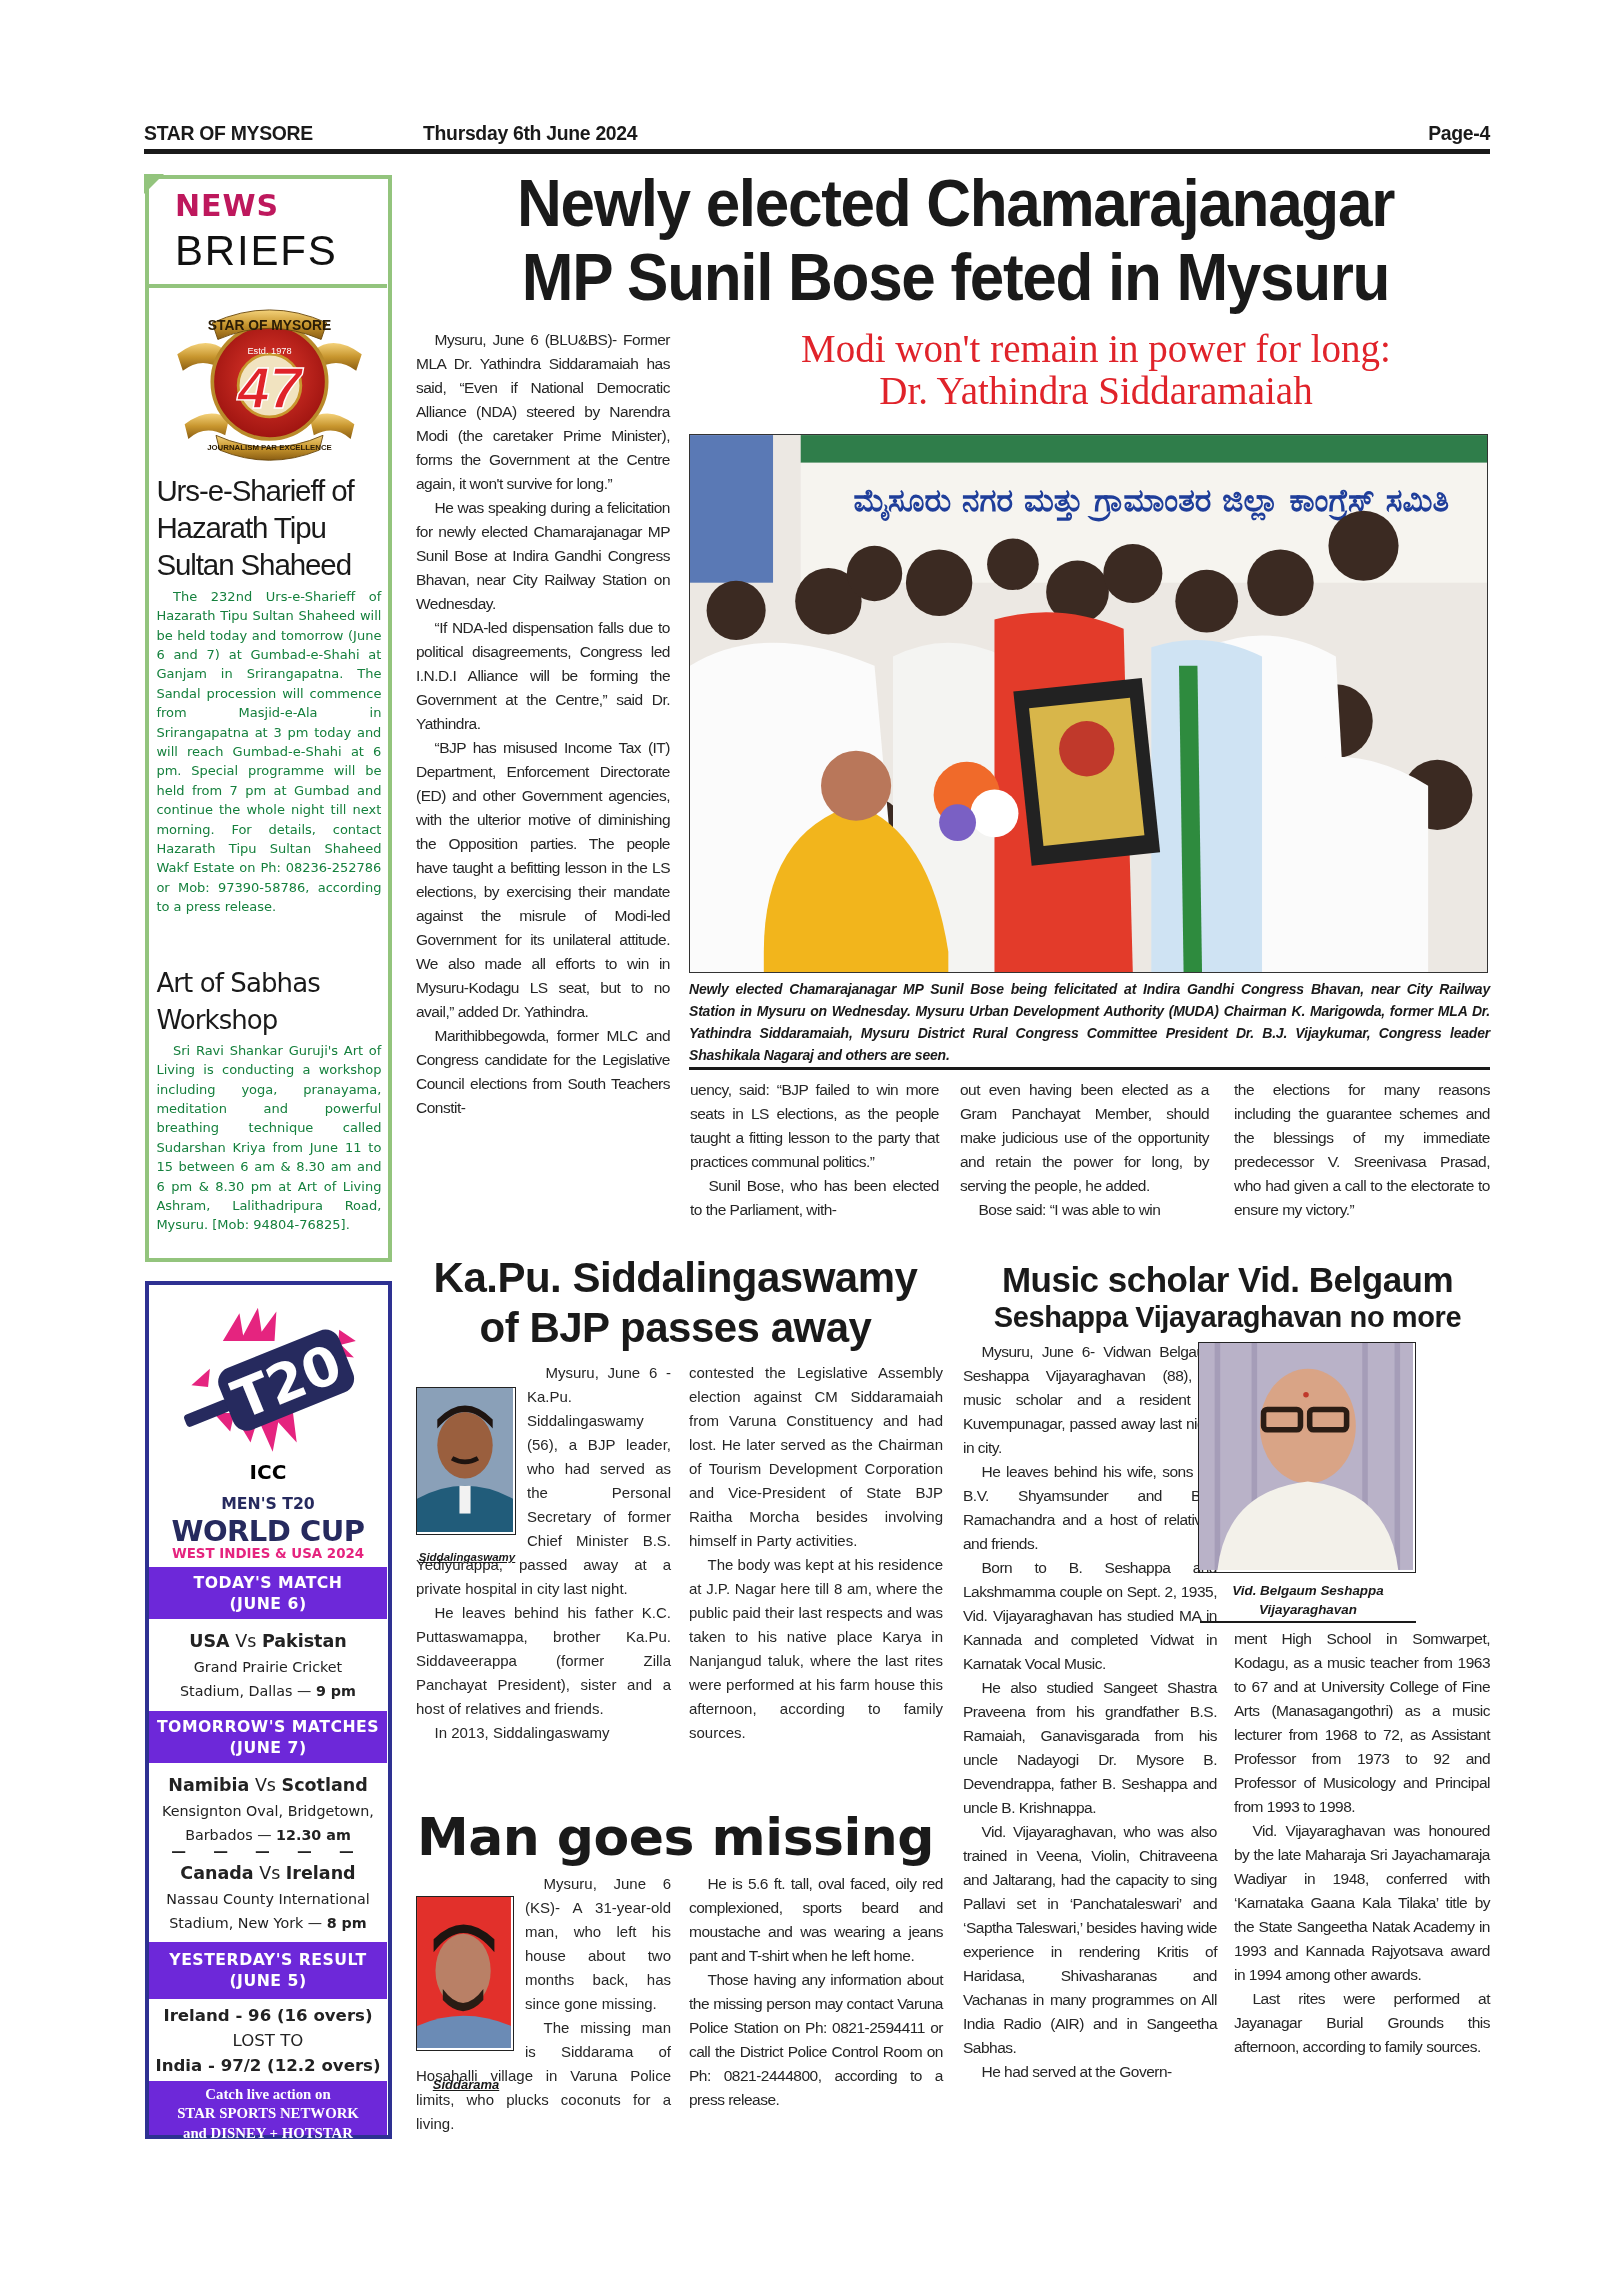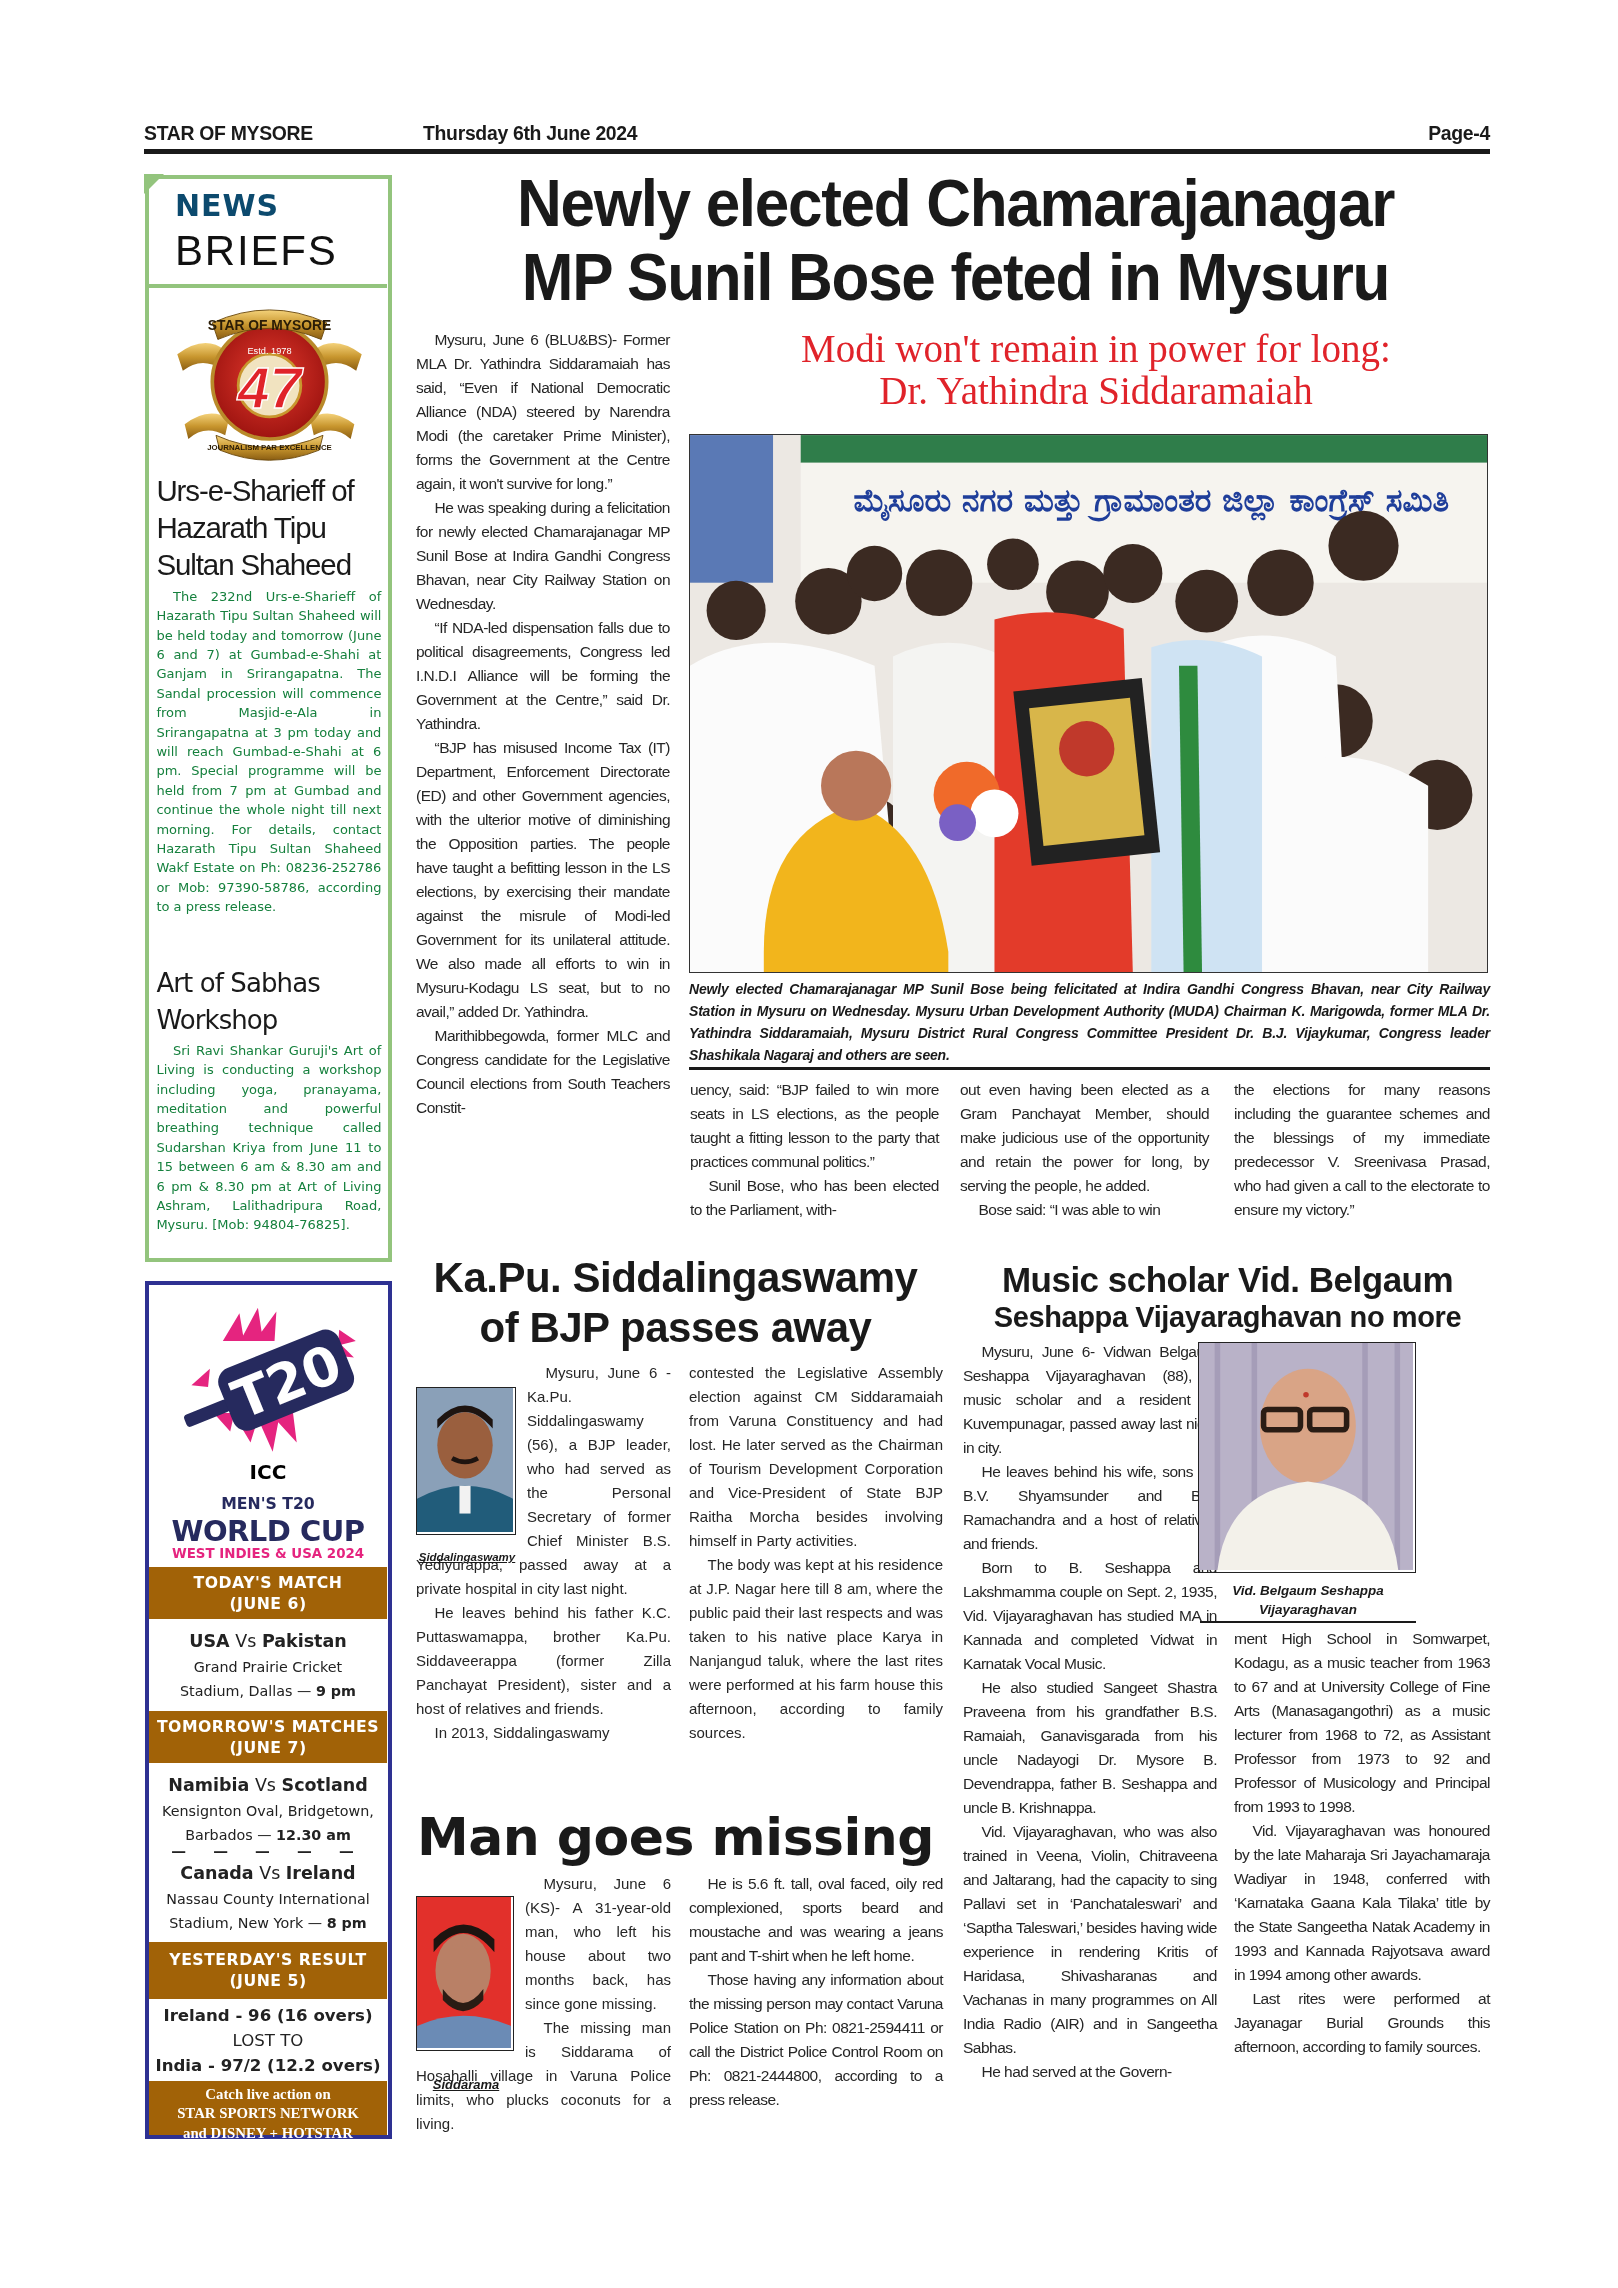--- a/index.html
+++ b/index.html
@@ -17,33 +17,33 @@
 
   
   .txt { font-size: 15px; line-height: 24px; text-align: justify; color: #262626; }
   .txt p { text-indent: 18.5px; }
   .narrow { font-size: 15.5px; line-height: 24px; letter-spacing: -0.5px; }
 
   
   .briefs { position: absolute; left: 145px; top: 175px; width: 247px; height: 1087px; border: 4.6px solid #93c47d; }
   .briefs-head { position: absolute; left: 0; top: 0; width: 238px; height: 109px; border-bottom: 4.6px solid #93c47d; }
   .briefs-corner { position: absolute; left: -4.6px; top: -4.6px; width: 0; height: 0; border-top: 20px solid #93c47d; border-right: 20px solid transparent; }
-  .briefs-news { position: absolute; left: 26px; top: 9.2px; font-family: "DejaVu Sans", sans-serif; font-weight: bold; font-size: 30px; letter-spacing: 0.9px; color: #0c4a6e; }
+  .briefs-news { position: absolute; left: 26px; top: 9.2px; font-family: "DejaVu Sans", sans-serif; font-weight: bold; font-size: 30px; letter-spacing: 0.9px; color: #be185d; }
   .briefs-title { position: absolute; left: 26px; top: 48px; font-family: "Liberation Sans", sans-serif; font-size: 42px; letter-spacing: 1.8px; color: #111; }
   .logo { position: absolute; left: 18.5px; top: 118px; width: 203px; height: 166px; }
   .brief-h { font-family: "Liberation Sans", sans-serif; font-size: 29.5px; line-height: 37px; letter-spacing: -1.1px; color: #1a1a1a; }
   .brief-h2 { font-family: "DejaVu Sans", sans-serif; font-size: 26px; line-height: 37px; letter-spacing: -0.9px; color: #1a1a1a; }
   .brief-body { font-family: "DejaVu Sans", sans-serif; font-size: 13px; line-height: 19.4px; text-align: justify; color: #15803d; }
   .brief-body p { text-indent: 16.6px; }
 
   
   .t20 { position: absolute; left: 145px; top: 1281px; width: 247px; height: 858px; border: 4.6px solid #2e3192; background: #fff; }
   .t20-logo { position: absolute; left: 9.2px; top: 18.5px; width: 222px; height: 231px; }
   .t20-sub { position: absolute; left: 0; width: 238px; text-align: center; font-family: "DejaVu Sans", sans-serif; font-weight: bold; }
-  .band { position: absolute; left: 0; width: 238px; background: #a16207; color: #fff; text-align: center; font-family: "DejaVu Sans", sans-serif; font-weight: bold; font-size: 15.7px; line-height: 21px; letter-spacing: 0.5px; }
+  .band { position: absolute; left: 0; width: 238px; background: #6d28d9; color: #fff; text-align: center; font-family: "DejaVu Sans", sans-serif; font-weight: bold; font-size: 15.7px; line-height: 21px; letter-spacing: 0.5px; }
   .mbox { position: absolute; left: 0; width: 238px; text-align: center; font-family: "DejaVu Sans", sans-serif; color: #222; font-size: 14.3px; line-height: 24px; }
   .mbox .teams { font-size: 17.5px; line-height: 28px; }
   .mbox b { font-weight: bold; }
 
   
   .h-main { position: absolute; left: 420px; top: 166px; width: 1071px; text-align: center; font-family: "Liberation Sans", sans-serif; font-weight: bold; font-size: 66px; line-height: 74px; letter-spacing: -1.4px; color: #1a1a1a; transform: scaleX(0.94); transform-origin: center top; }
   .h-red { position: absolute; left: 690px; top: 328px; width: 812px; text-align: center; font-family: "Liberation Serif", serif; font-size: 39px; line-height: 42px; color: #e0232a; }
 
   .photo-main { position: absolute; left: 689px; top: 434px; width: 799px; height: 539px; border: 0.9px solid #333; overflow: hidden; background: #e5e5e5; text-align: center; }
   .caption { position: absolute; left: 689px; top: 978px; width: 801px; font-family: "Liberation Sans", sans-serif; font-style: italic; font-weight: bold; font-size: 14px; line-height: 22px; text-align: justify; letter-spacing: -0.2px; color: #1a1a1a; }

